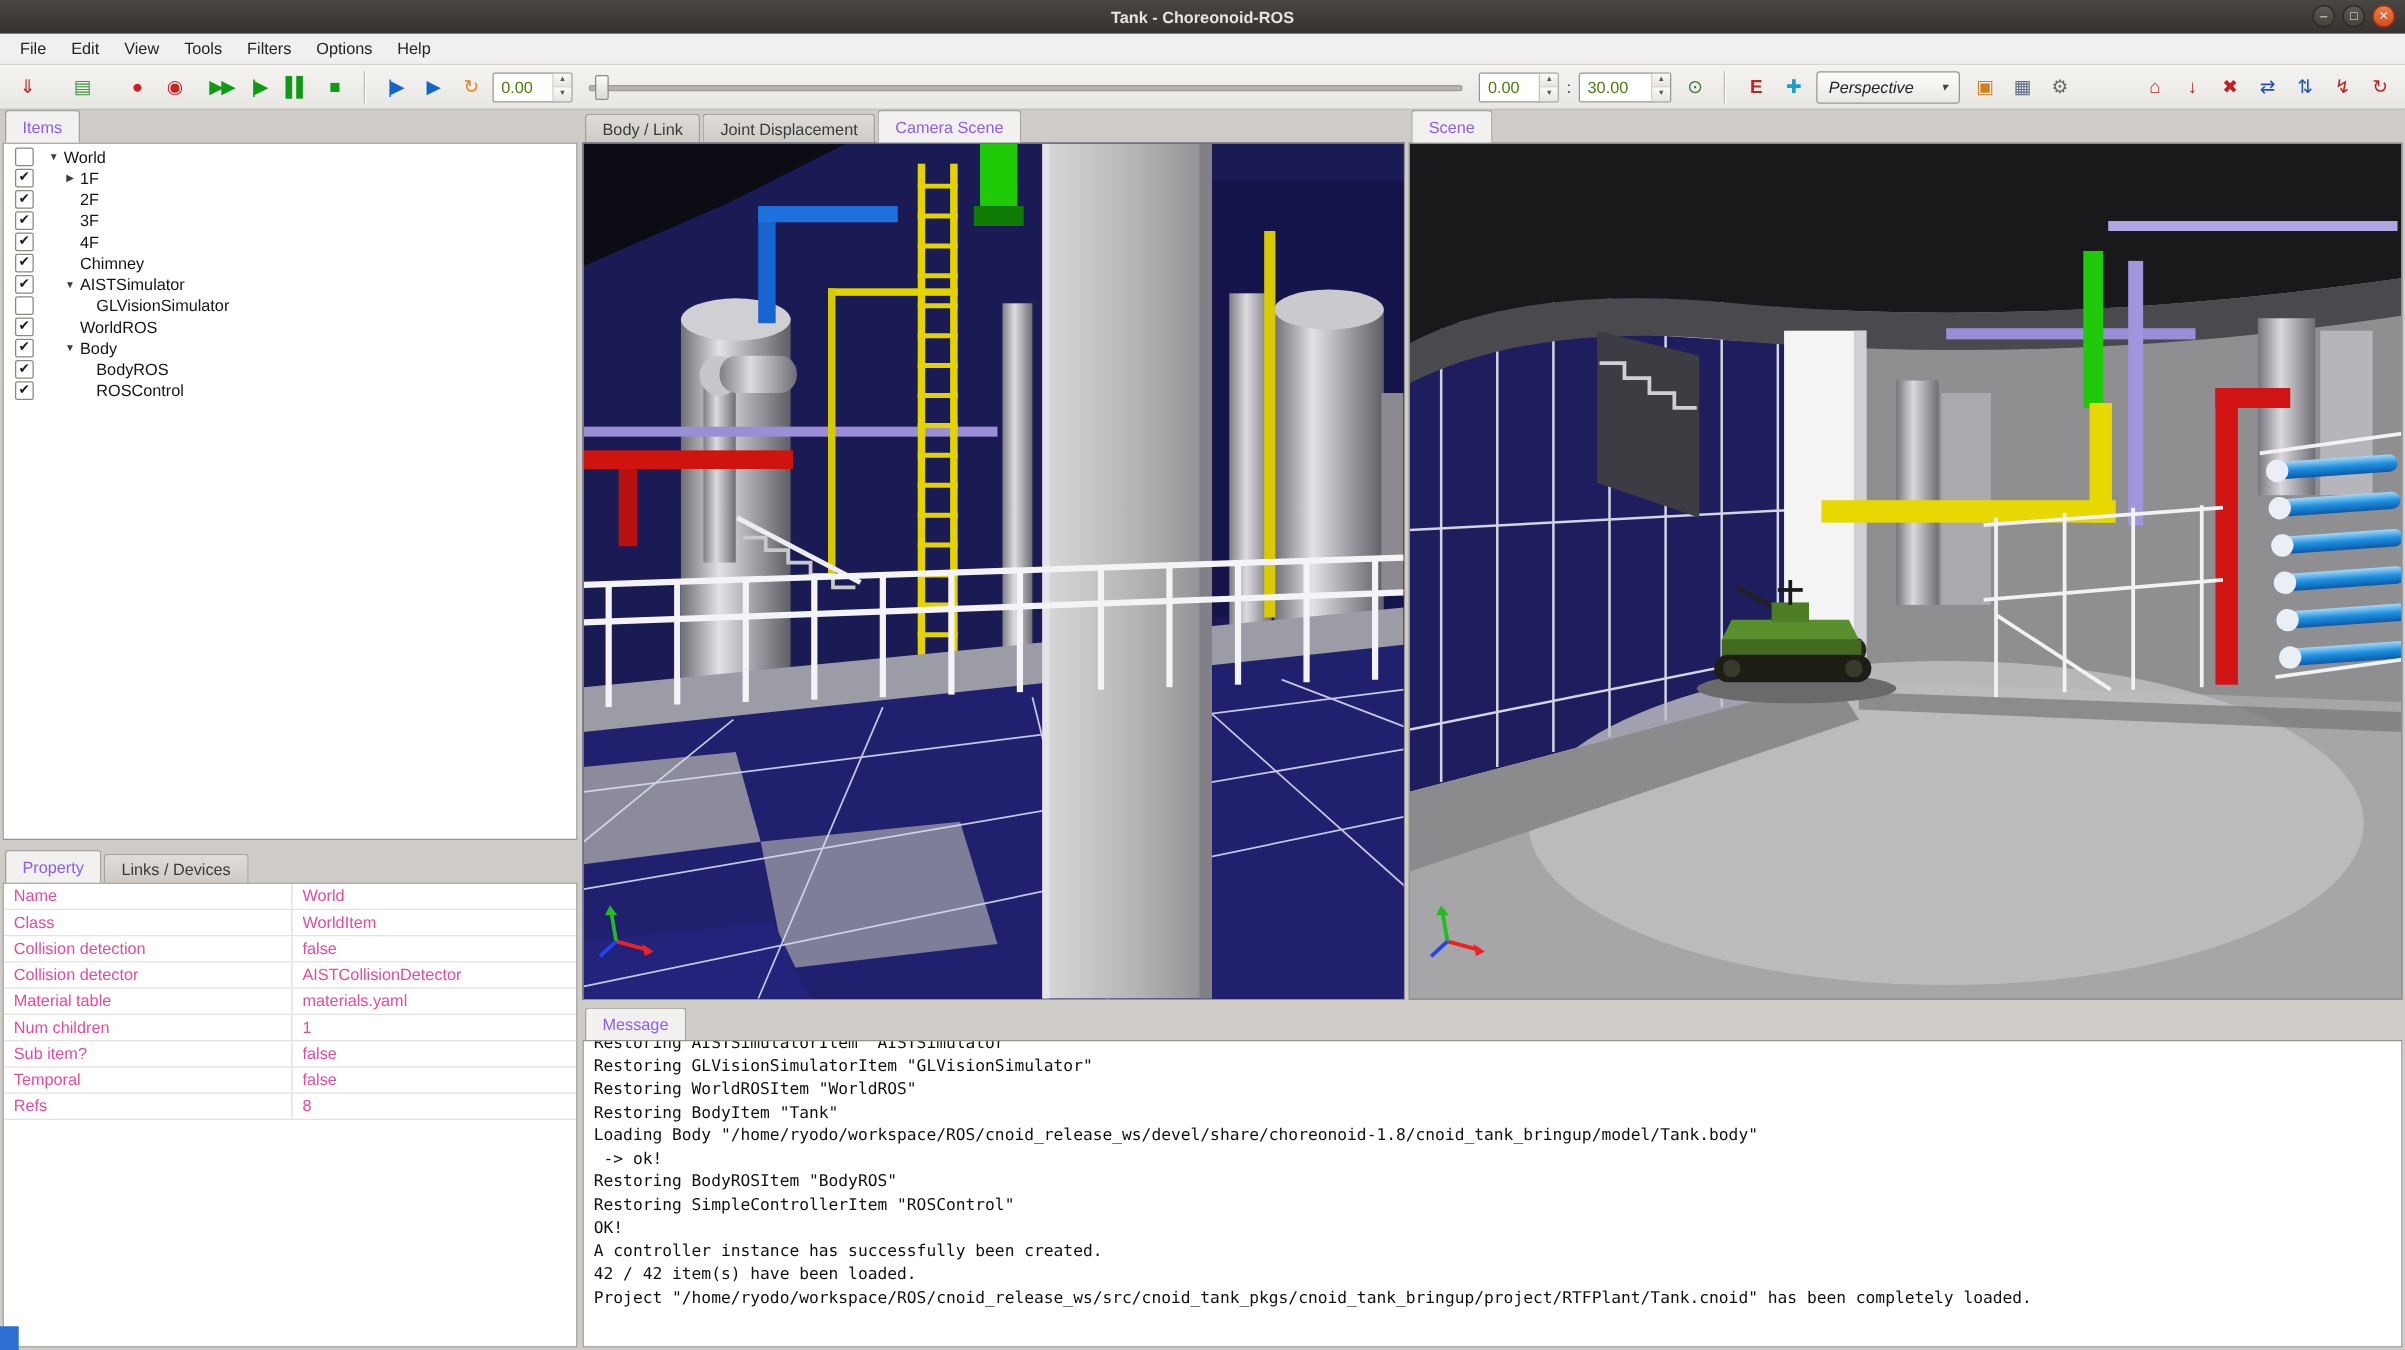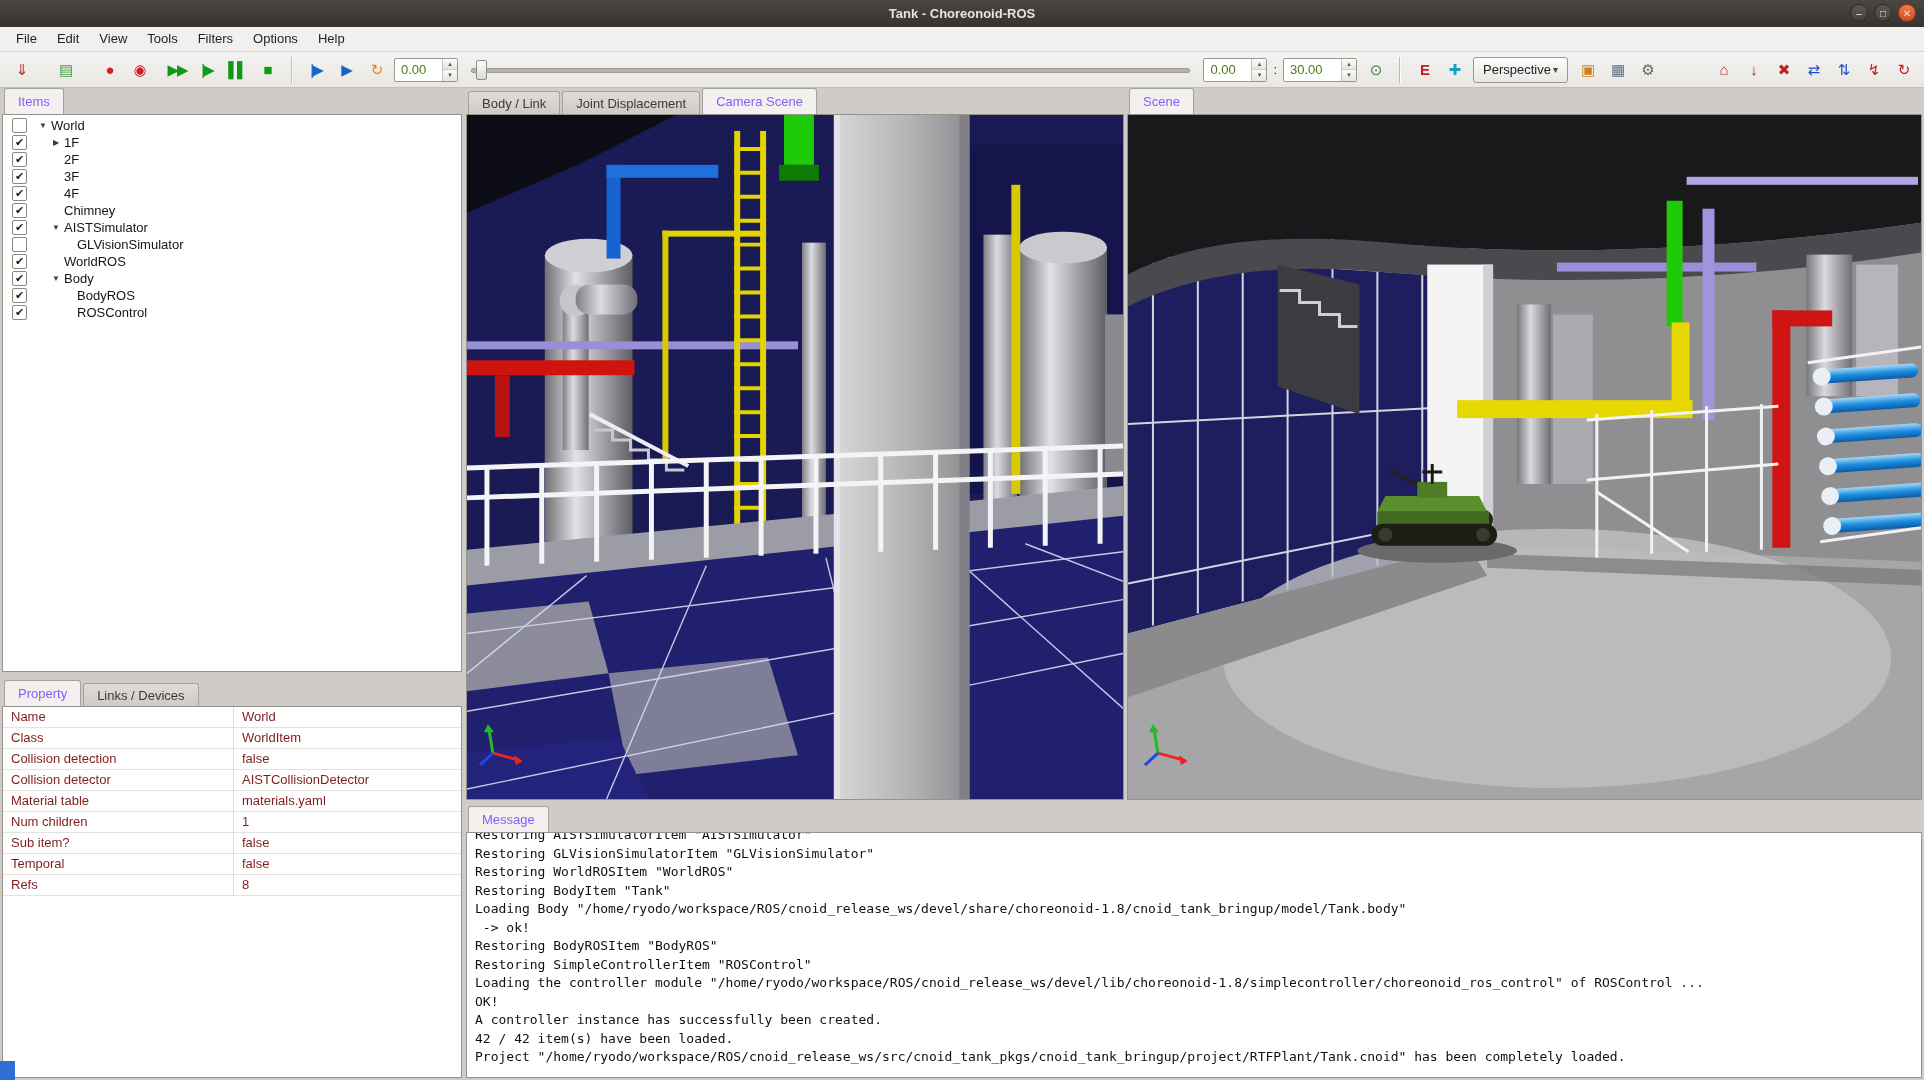--- a/index.html
+++ b/index.html
@@ -36,21 +36,21 @@
   .spin-arrows i { flex:1; font-style:normal; font-size:6px; color:#555; display:flex; align-items:center;
     justify-content:center; background:linear-gradient(#fbfaf8,#e6e4e0); }
   .spin-arrows i:first-child { border-bottom:1px solid #cfccc7; }
   .tb-label { font-size:13px; color:#333; padding:0 3px; flex:0 0 auto; }
   .tb-slider { flex:1 1 auto; height:26px; position:relative; margin:0 10px; min-width:120px; }
   .tb-slider .groove { position:absolute; left:0; right:0; top:11px; height:5px; background:#b6b3ae;
     border:1px solid #a09d98; border-radius:2px; }
   .tb-slider .handle { position:absolute; left:5px; top:3px; width:11px; height:20px;
     background:linear-gradient(#fdfdfc,#dcd9d4); border:1px solid #8e8b86; border-radius:2px; }
   .tb-combo { height:26px; border:1px solid #9a9792; border-radius:3px; background:linear-gradient(#fdfdfc,#e9e7e3);
-    display:flex; align-items:center; gap:2px; padding:0 9px; font-size:13px; color:#222; flex:0 0 auto; margin:0 4px; }
+    display:flex; align-items:center; gap:22px; padding:0 9px; font-size:13px; color:#222; flex:0 0 auto; margin:0 4px;font-style:italic; }
   .tb-combo .combo-arrow { font-size:10px; color:#444; }
 
   
   .tabbar { position:absolute; height:26px; display:flex; align-items:flex-end; gap:2px; padding-left:2px; }
   .tab { height:23px; line-height:23px; padding:0 13px; font-size:13px; color:#3a3a3a;
     background:linear-gradient(#e0ddd9,#cecbc6); border:1px solid #a5a19c; border-bottom:none;
     border-radius:3px 3px 0 0; }
   .tab.active { background:#f2f1ef; height:26px; line-height:26px; color:#8b5cf6; position:relative; z-index:2; }
 
   
@@ -59,21 +59,21 @@
   
   .tree { padding-top:2px; overflow:hidden; height:100%; }
   .tree-row { display:flex; align-items:center; height:17px; padding-left:9px; font-size:13px; color:#141414; }
   .cb { width:15px; height:15px; border:1px solid #8a8781; background:#fff; border-radius:2px;
     font-size:11px; line-height:13px; text-align:center; color:#1c1c1c; flex:0 0 auto; margin-right:9px; }
   .exp { width:14px; font-size:8px; color:#3c3c3c; text-align:center; flex:0 0 auto; }
   .tlabel { padding-left:1px; white-space:nowrap; }
 
   
   .prop-table { height:100%; overflow:hidden; }
-  .prop-row { display:flex; height:21px; border-bottom:1px solid #e4e2de; font-size:13px; color:#7f1d1d; }
+  .prop-row { display:flex; height:21px; border-bottom:1px solid #e4e2de; font-size:13px; color:#ec4899; }
   .pk { width:231px; padding:0 8px; line-height:20px; border-right:1px solid #dedcd7; white-space:nowrap; }
   .pv { flex:1; padding:0 8px; line-height:20px; white-space:nowrap; }
 
   
   .console { height:100%; overflow:hidden; padding:0 8px; }
   .console-inner { margin-top:-7px; }
   .cline { font-family:"DejaVu Sans Mono", monospace; font-size:13px; line-height:18.5px;
     color:#101010; white-space:pre; }
 
   .viewport { width:100%; height:100%; overflow:hidden; }
@@ -574,21 +574,20 @@
     <div class="console">
       <div class="console-inner">
           <div class="cline">Restoring AISTSimulatorItem "AISTSimulator"</div>
           <div class="cline">Restoring GLVisionSimulatorItem "GLVisionSimulator"</div>
           <div class="cline">Restoring WorldROSItem "WorldROS"</div>
           <div class="cline">Restoring BodyItem "Tank"</div>
           <div class="cline">Loading Body "/home/ryodo/workspace/ROS/cnoid_release_ws/devel/share/choreonoid-1.8/cnoid_tank_bringup/model/Tank.body"</div>
           <div class="cline"> -&gt; ok!</div>
           <div class="cline">Restoring BodyROSItem "BodyROS"</div>
           <div class="cline">Restoring SimpleControllerItem "ROSControl"</div>
-          <div class="cline">Loading the controller module "/home/ryodo/workspace/ROS/cnoid_release_ws/devel/lib/choreonoid-1.8/simplecontroller/choreonoid_ros_control" of ROSControl ...</div>
           <div class="cline">OK!</div>
           <div class="cline">A controller instance has successfully been created.</div>
           <div class="cline">42 / 42 item(s) have been loaded.</div>
           <div class="cline">Project "/home/ryodo/workspace/ROS/cnoid_release_ws/src/cnoid_tank_pkgs/cnoid_tank_bringup/project/RTFPlant/Tank.cnoid" has been completely loaded.</div>
         </div>
     </div>
   </div>
 
   <div class="corner-widget"></div>
 </div>

